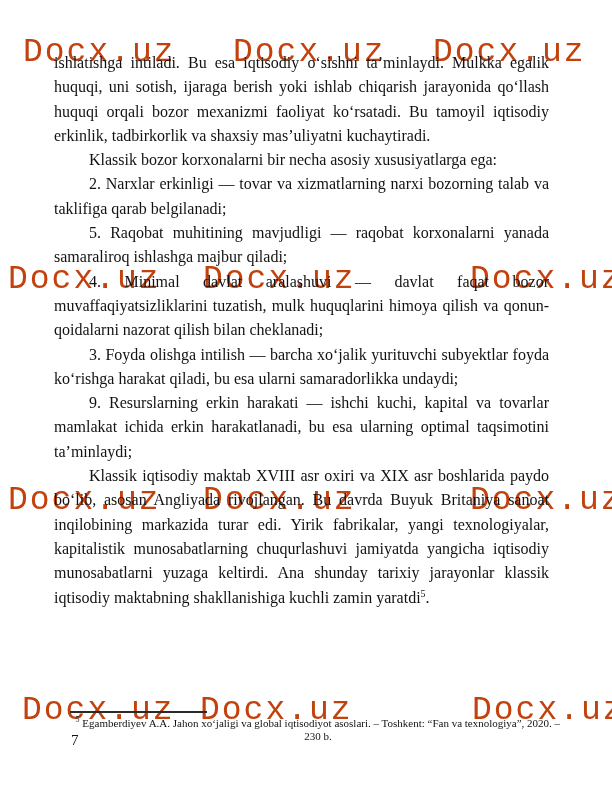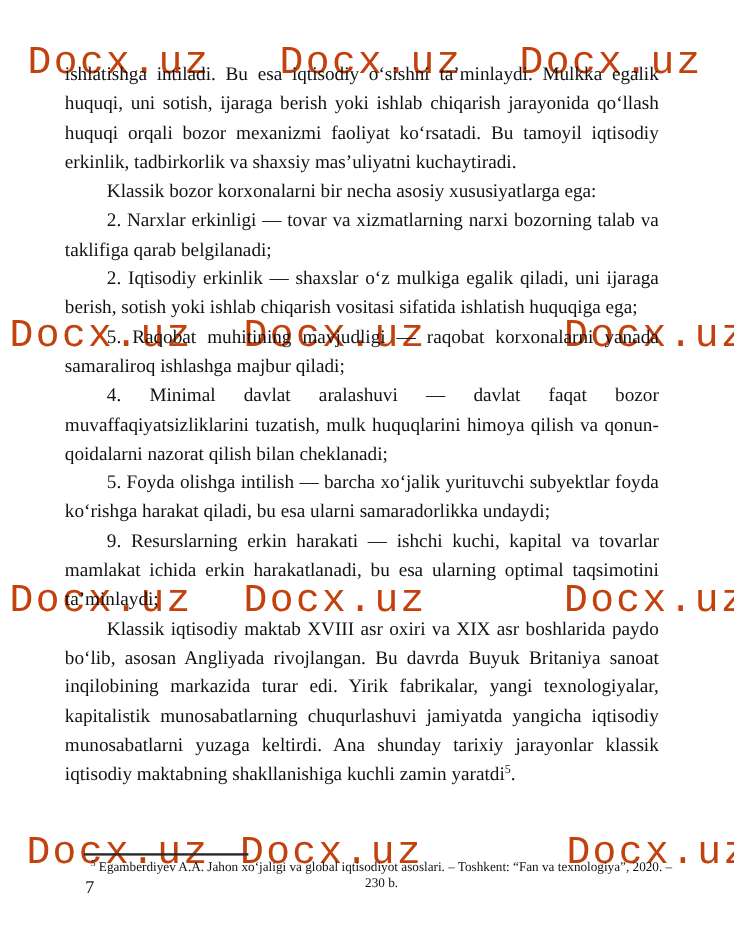--- a/index.html
+++ b/index.html
@@ -91,24 +91,23 @@
   <span class="wm" style="left:470px; top:484px">Docx.uz</span>
 
   <span class="wm" style="left:22px;  top:694px">Docx.uz</span>
   <span class="wm" style="left:200px; top:694px">Docx.uz</span>
   <span class="wm" style="left:472px; top:694px">Docx.uz</span>
 
   <main class="body-text">
     <p class="noindent">ishlatishga intiladi. Bu esa iqtisodiy oʻsishni ta’minlaydi. Mulkka egalik huquqi, uni sotish, ijaraga berish yoki ishlab chiqarish jarayonida qoʻllash huquqi orqali bozor mexanizmi faoliyat koʻrsatadi. Bu tamoyil iqtisodiy erkinlik, tadbirkorlik va shaxsiy mas’uliyatni kuchaytiradi.</p>
     <p>Klassik bozor korxonalarni bir necha asosiy xususiyatlarga ega:</p>
     <p>2. Narxlar erkinligi — tovar va xizmatlarning narxi bozorning talab va taklifiga qarab belgilanadi;</p>
-    <p>2. Iqtisodiy erkinlik — shaxslar oʻz mulkiga egalik qiladi, uni ijaraga berish, sotish yoki ishlab chiqarish vositasi sifatida ishlatish huquqiga ega;</p>
     <p>5. Raqobat muhitining mavjudligi — raqobat korxonalarni yanada samaraliroq ishlashga majbur qiladi;</p>
     <p>4. Minimal davlat aralashuvi — davlat faqat bozor muvaffaqiyatsizliklarini tuzatish, mulk huquqlarini himoya qilish va qonun-qoidalarni nazorat qilish bilan cheklanadi;</p>
-    <p>5. Foyda olishga intilish — barcha xoʻjalik yurituvchi subyektlar foyda koʻrishga harakat qiladi, bu esa ularni samaradorlikka undaydi;</p>
+    <p>3. Foyda olishga intilish — barcha xoʻjalik yurituvchi subyektlar foyda koʻrishga harakat qiladi, bu esa ularni samaradorlikka undaydi;</p>
     <p>9. Resurslarning erkin harakati — ishchi kuchi, kapital va tovarlar mamlakat ichida erkin harakatlanadi, bu esa ularning optimal taqsimotini ta’minlaydi;</p>
     <p><span>Klassik iqtisodiy maktab XVIII asr oxiri va XIX asr boshlarida paydo boʻlib, asosan Angliyada rivojlangan. Bu davrda Buyuk Britaniya sanoat inqilobining markazida turar edi. Yirik fabrikalar, yangi texnologiyalar, kapitalistik munosabatlarning chuqurlashuvi jamiyatda yangicha iqtisodiy munosabatlarni yuzaga keltirdi. Ana shunday tarixiy jarayonlar klassik iqtisodiy maktabning shakllanishiga kuchli zamin yaratdi</span><sup class="fnref">5</sup><span>.</span></p>
   </main>
 
   <div class="fn-rule"></div>
   <div class="fn-text"><sup>5</sup> <span>Egamberdiyev A.A. Jahon xoʻjaligi va global iqtisodiyot asoslari. – Toshkent: “Fan va texnologiya”, 2020. – 230 b.</span></div>
 
   <div class="page-num">7</div>
 
 </div>

